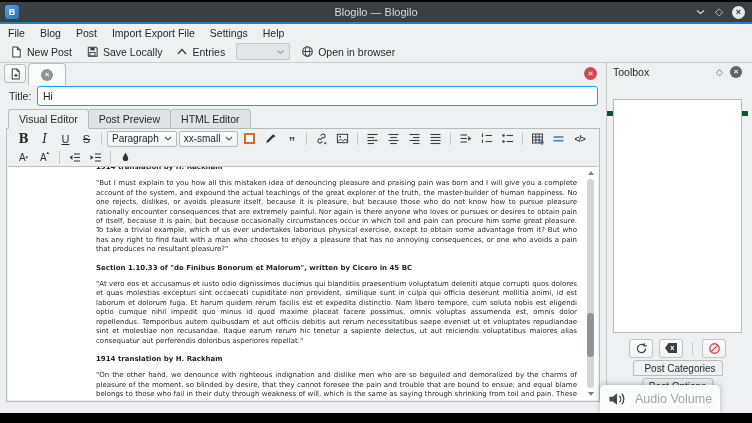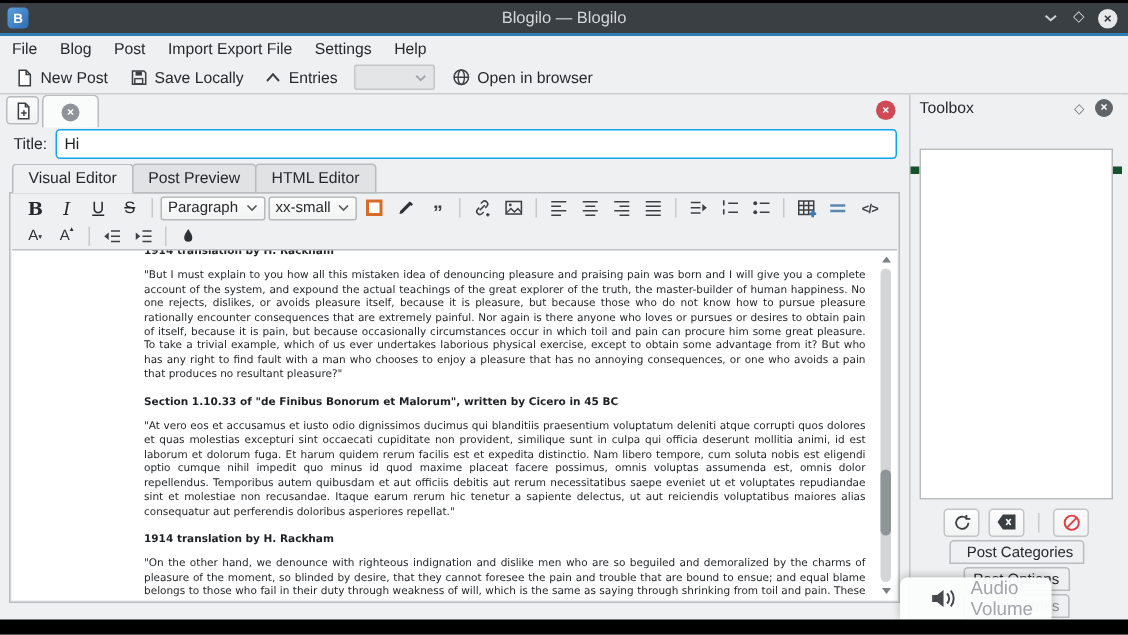--- a/index.html
+++ b/index.html
@@ -81,21 +81,21 @@
   .tb-tabs { position:absolute; left:0; top:36px; right:0; height:17px; border-bottom:5px solid #14532d;font-family:Liberation Mono, monospace; }
   .tb-tab { position:absolute; left:40px; top:1px; width:72px; height:16px; background:#fbfcfc; border:1px solid #4a9fd8; border-bottom:none; border-radius:3px 3px 0 0; display:flex; align-items:center; justify-content:center; font-size:10.5px; }
   .tb-list { position:absolute; left:6px; right:6px; top:36px; height:234px; background:#fff; border:1px solid #b9bcbe; }
   .tb-btnrow { position:absolute; left:0; right:0; top:274px; height:22px; display:flex; align-items:center; justify-content:center; gap:6px; }
   .tb-btn { width:24px; height:19px; border:1px solid #c2c4c5; border-radius:3px; background:linear-gradient(#fcfcfc,#f2f3f3); display:flex; align-items:center; justify-content:center; }
   .tb-section { position:absolute; left:50%; transform:translateX(-50%); height:16px; border:1px solid #b9bcbe; border-radius:3px 3px 0 0; background:#eff0f1; display:flex; align-items:center; justify-content:center; font-size:10px; padding:0 6px; white-space:nowrap; }
   .sec-cat { top:297px;padding-left:11px; }
   .sec-opt { top:315px; }
   .sec-loc { top:333px; color:#8f9396; z-index:1; }
   
-  .osd { position:absolute; left:600px; top:385px; width:101px; height:28px; background:rgba(251,252,252,0.96); border-radius:5px 5px 0 0; box-shadow:0 -1px 6px rgba(0,0,0,0.25); display:flex; align-items:center; padding-left:20px; gap:8px; z-index:20; }
+  .osd { position:absolute; left:600px; top:385px; width:120px; height:28px; background:rgba(251,252,252,0.96); border-radius:5px 5px 0 0; box-shadow:0 -1px 6px rgba(0,0,0,0.25); display:flex; align-items:center; padding-left:8px; gap:8px; z-index:20; }
   .osd-label { font-size:12.5px; color:#a2a6a9; }
   .bottom-black { position:absolute; left:0; top:413px; width:752px; height:10px; background:#000; z-index:30; }
   svg { display:block; }
 </style>
 </head>
 <body>
 
 <div class="screen">
 
   <div class="top-black"></div>

